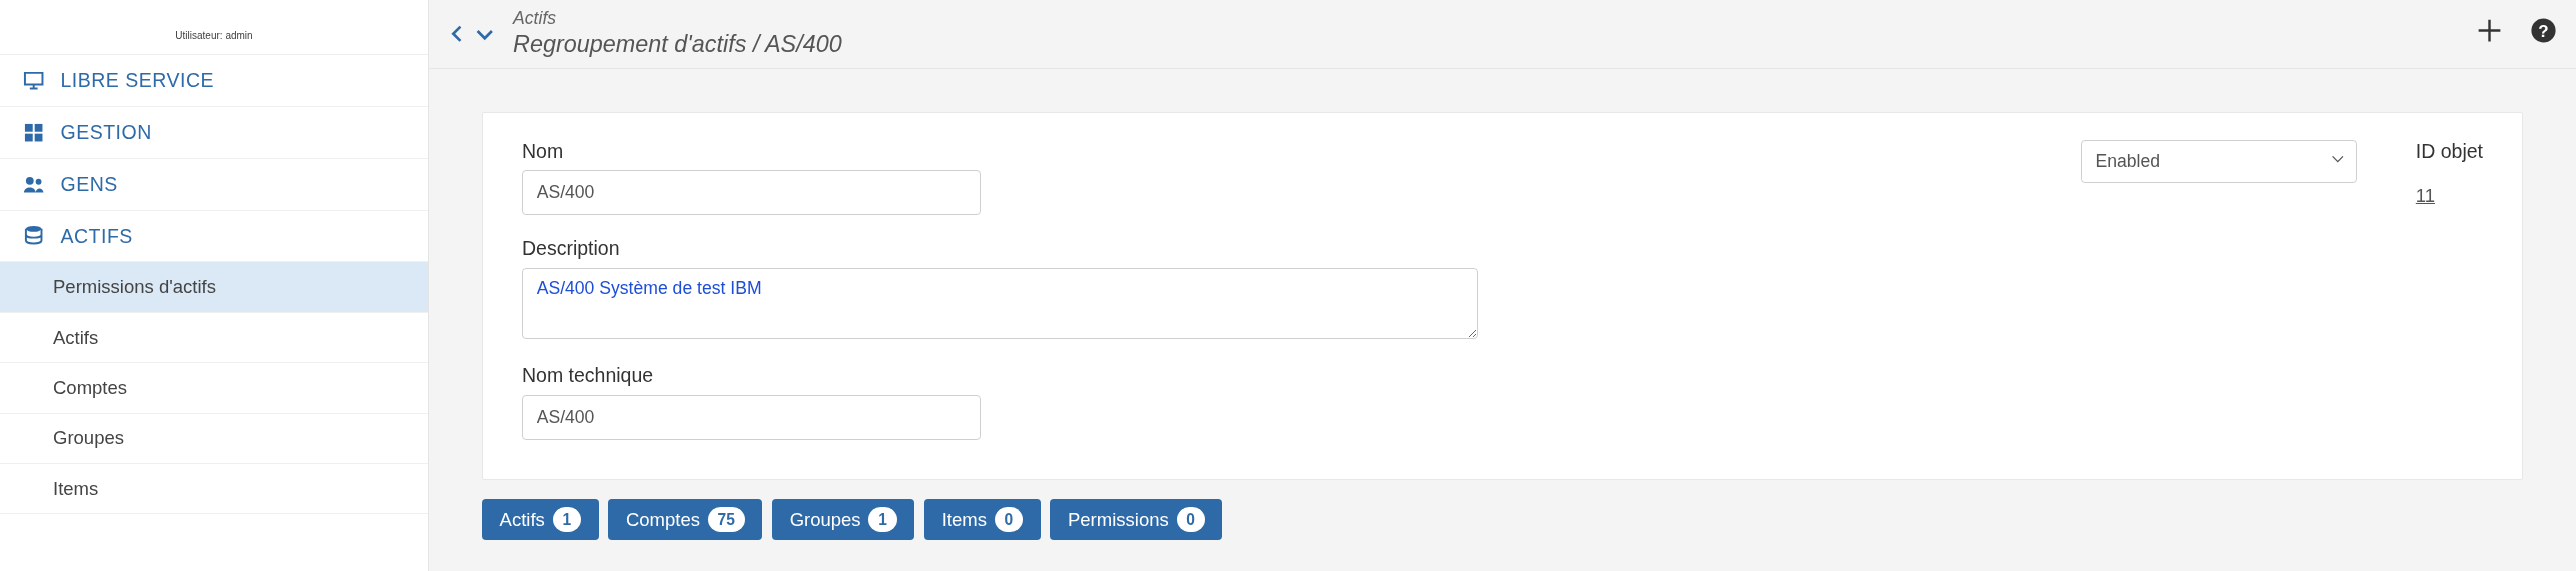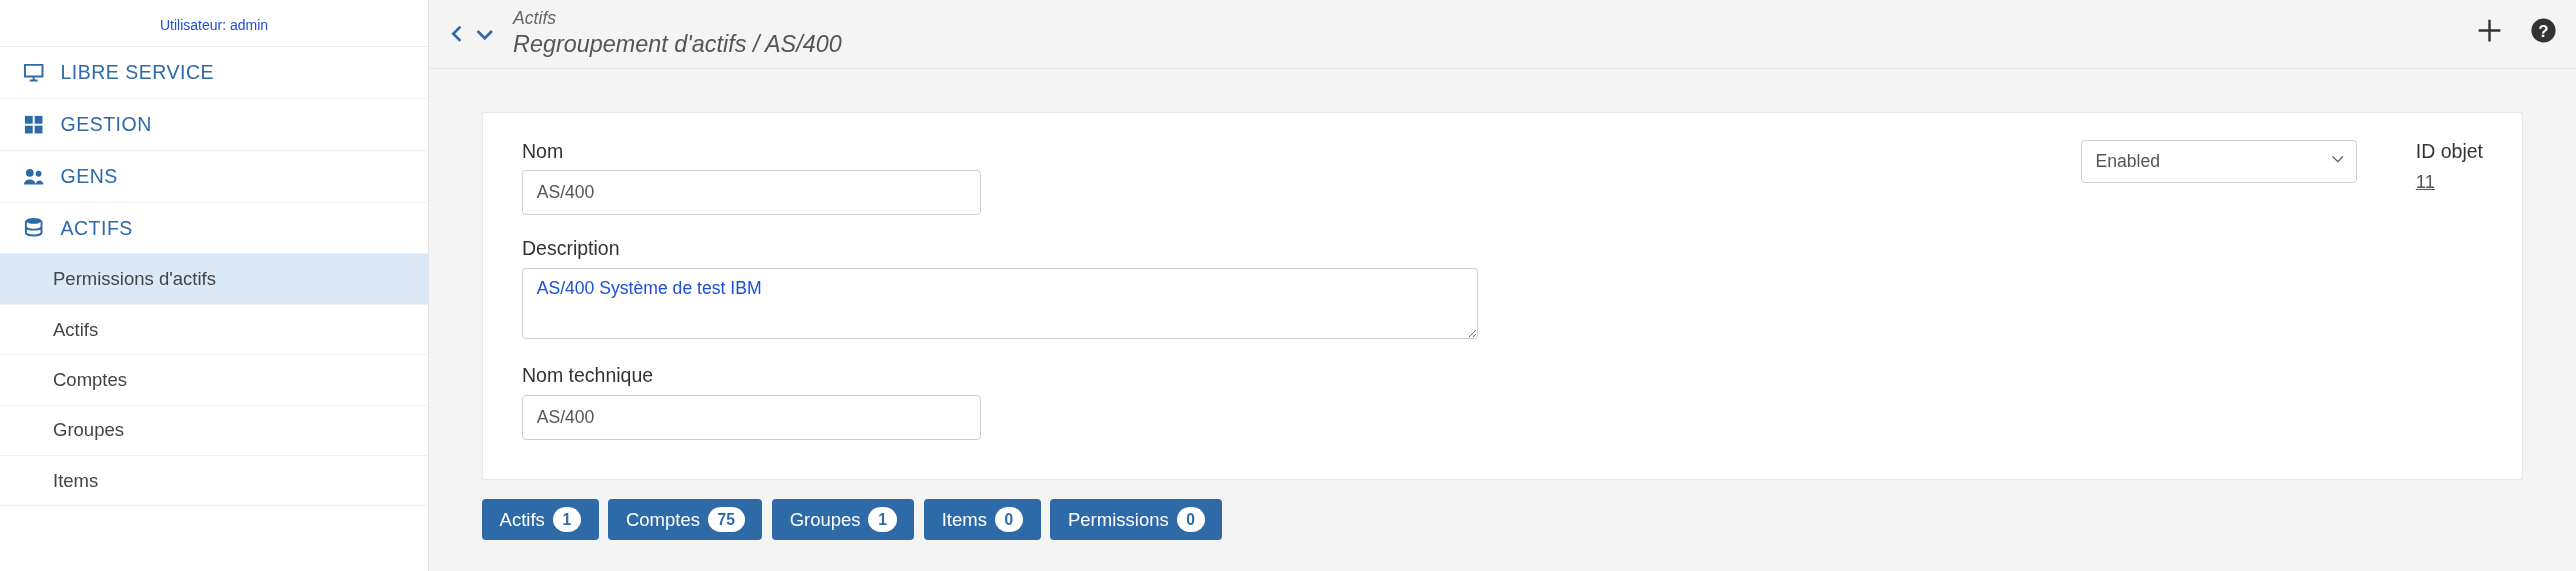--- a/index.html
+++ b/index.html
@@ -3,21 +3,21 @@
 <meta charset="utf-8">
 <style>
   * { box-sizing: border-box; margin: 0; padding: 0; }
   html, body { width: 2576px; height: 572px; font-family: "Segoe UI", Arial, sans-serif; color: #333; background: #f4f4f4; }
   body { display: flex; }
 
   
   .sidebar { width: 429px; background: #fff; border-right: 1px solid #e5e5e5; display: flex; flex-direction: column; }
   .sidebar-header { text-align: center; padding: 11.7px 0 13.7px; border-bottom: 1px solid #eee; }
   .sidebar-title { font-size: 21.5px; font-weight: 600; color: #444; letter-spacing: 0.5px; }
-  .sidebar-sub { font-size: 14px; color: #1d4ed8; margin-top: 5px; }
+  .sidebar-sub { font-size: 10px; color: #404040; margin-top: 18px; }
 
   .nav { list-style: none; }
   .nav-item { display: flex; align-items: center; gap: 15.6px; padding: 13.7px 21.5px; font-size: 19.5px; color: #2f6aa8; border-bottom: 1px solid #f0f0f0; cursor: pointer; }
   .nav-item .nav-label { color: #2f6aa8; text-transform: uppercase; letter-spacing: 0.5px; font-weight: 500; }
   .nav-item.sub { padding-left: 53px; color: #444; font-size: 18.5px; text-transform: none; }
   .nav-item.sub .nav-label { color: #444; text-transform: none; font-weight: 400; letter-spacing: 0; }
   .nav-item.selected { background: #dbe9f7; }
   .nav-item .icon { width: 23.4px; height: 23.4px; display: inline-flex; align-items: center; justify-content: center; }
   .nav-item .icon svg { width: 23.4px; height: 23.4px; fill: #2f6aa8; }
 
@@ -37,21 +37,21 @@
   .col-left { flex: 0 0 966px; display: flex; flex-direction: column; gap: 21.5px; }
   .col-right { margin-left: auto; display: flex; gap: 59px; }
 
   .field label { display: block; font-size: 19.5px; color: #333; margin-bottom: 7.8px; }
   .input-text { width: 459px; height: 45px; padding: 0 13.7px; font-size: 17.6px; color: #555; border: 1px solid #cfcfcf; border-radius: 3.9px; background: #fff; }
   .textarea { width: 100%; max-width: 956px; height: 71px; padding: 9.8px 13.7px; font-size: 17.6px; color: #1d4ed8; border: 1px solid #cfcfcf; border-radius: 3.9px; resize: both; font-family: inherit; }
   .select-wrap { position: relative; width: 276px; }
   .select { width: 100%; height: 43px; padding: 0 37px 0 13.7px; font-size: 17.6px; color: #555; border: 1px solid #cfcfcf; border-radius: 3.9px; background: #fff; appearance: none; }
   .select-chevron { position: absolute; right: 11.7px; top: 50%; transform: translateY(-50%); pointer-events: none; }
   .select-chevron svg { width: 15.6px; height: 15.6px; stroke: #555; stroke-width: 2; fill: none; }
-  .readonly-val { font-size: 18.5px; color: #555; margin-top: 8px; text-decoration: underline; }
+  .readonly-val { font-size: 18.5px; color: #555; margin-top: 22px; text-decoration: underline; }
 
   
   .tabs { display: flex; gap: 9.8px; margin-top: 19.5px; }
   .tab { display: flex; align-items: center; gap: 7.8px; background: #2f6aa8; color: #fff; font-size: 18.5px; padding: 7.8px 17.6px; border-radius: 3.9px; cursor: pointer; }
   .badge { background: #fff; color: #2f6aa8; border-radius: 975px; min-width: 27px; height: 25px; display: inline-flex; align-items: center; justify-content: center; font-size: 15.6px; font-weight: 600; padding: 0 9.8px; }
 </style>
 </head>
 <body>
 
 <aside class="sidebar">

